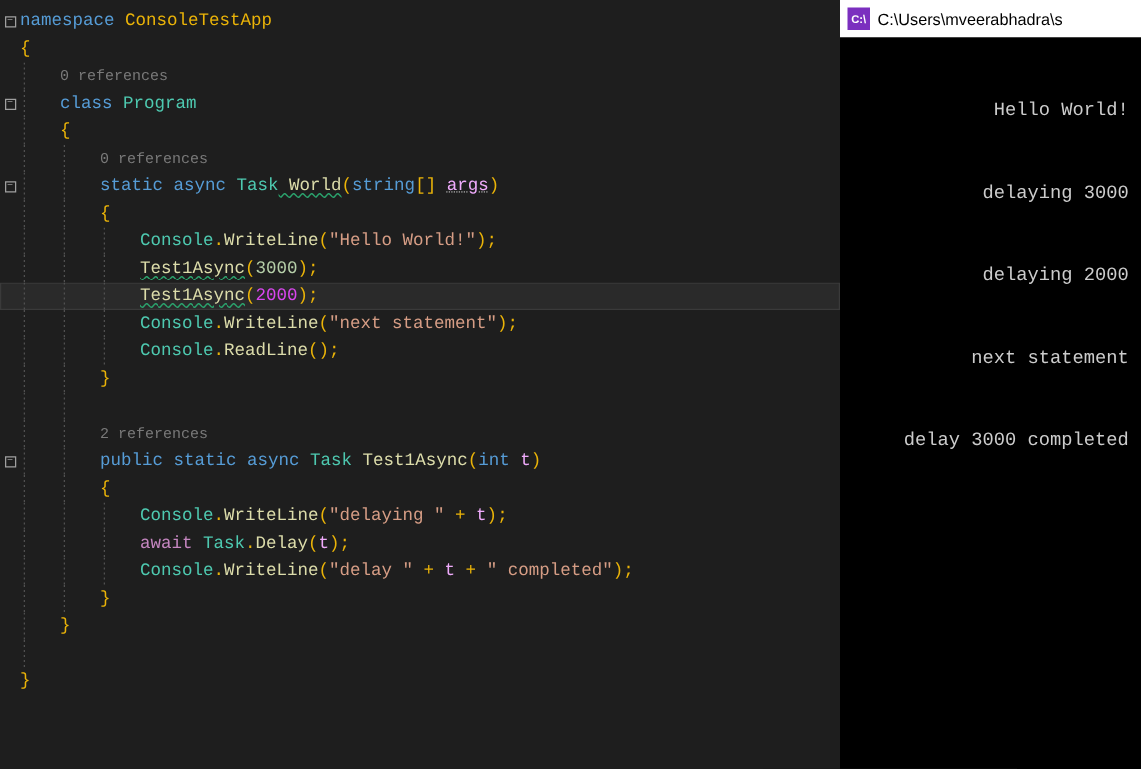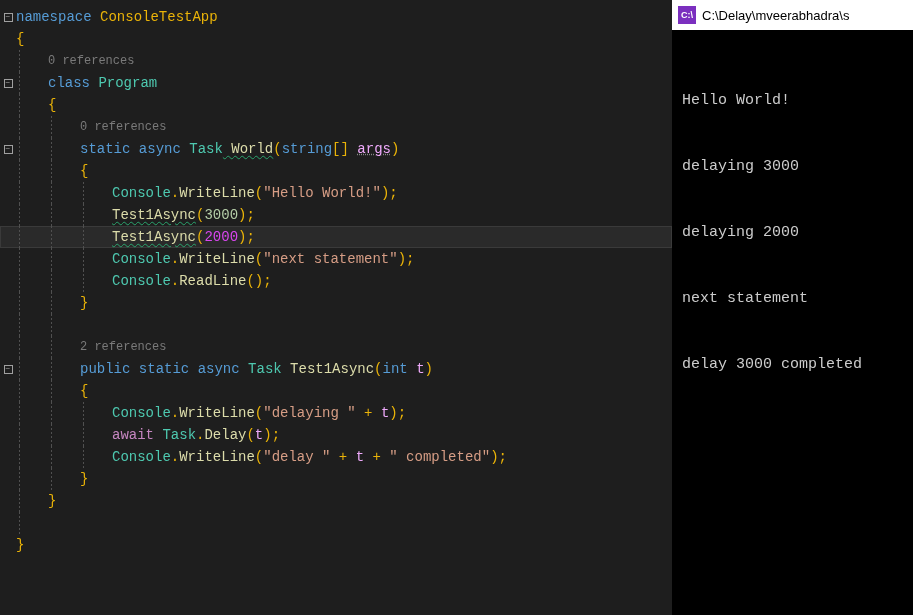--- a/index.html
+++ b/index.html
@@ -103,24 +103,25 @@
     font-weight:bold;
     display:flex;
     align-items:center;
     justify-content:center;
     flex-shrink:0;
   }
   .console-body {
     flex:1;
     background:#000000;
     color:#cccccc;
-    padding:16px 10px;
+    padding:4px 10px;
     font-size:15px;
     line-height:22px;
     white-space:pre;
+    text-align:right;
   }
 </style>
 </head>
 <body>
 
 <div class="editor">
 
   <div class="code-row">
     <div class="fold-col">
         <div class="fold-box">−</div>
@@ -463,21 +464,21 @@
     <div class="fold-col"></div>
     <span class="text-seg punct">}</span>
   </div>
 </div>
 
 <div class="console-panel">
   <div class="console-title">
     <div class="console-icon">
         <span>C:\</span>
       </div>
-    <span>C:\Delay\mveerabhadra\s</span>
+    <span>C:\Users\mveerabhadra\s</span>
   </div>
   <div class="console-body">
     <div>Hello World!</div>
     <div>delaying 3000</div>
     <div>delaying 2000</div>
     <div>next statement</div>
     <div>delay 3000 completed</div>
   </div>
 </div>
 

